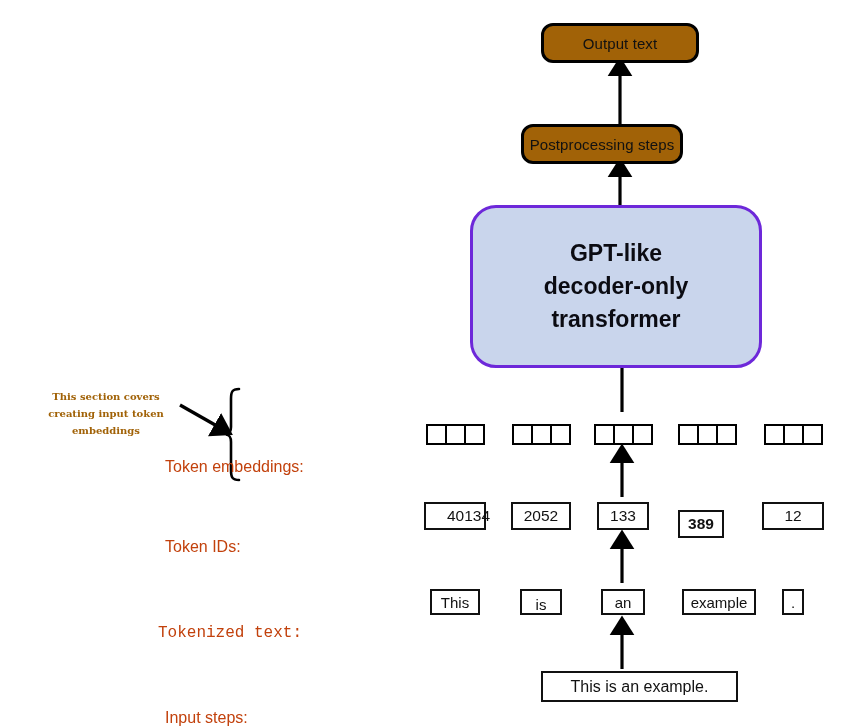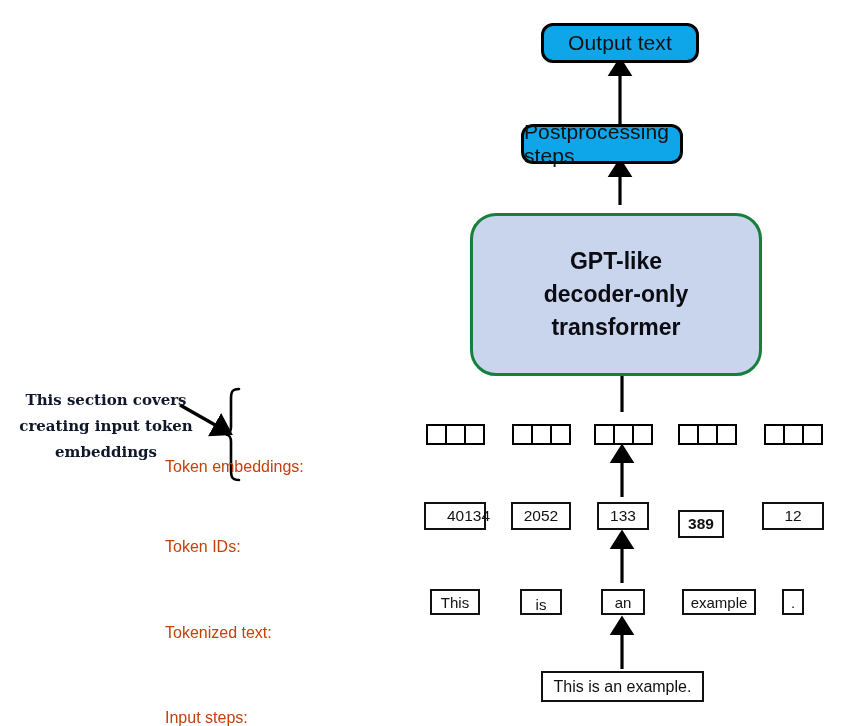--- a/index.html
+++ b/index.html
@@ -19,62 +19,61 @@
     overflow: hidden;
   }
 
   
   .abs { position: absolute; box-sizing: border-box; }
 
   
   .pill {
     border: 3px solid #000000;
     border-radius: 12px;
-    background: #0ea5e9;
-    display: flex;
-    align-items: center;
-    justify-content: center;
-    font-size: 21px;
+    background: #a16207;
+    display: flex;
+    align-items: center;
+    justify-content: center;
+    font-size: 15px;
     color: #111111;
     letter-spacing: .1px;
   }
 
   
   .transformer {
-    border: 3px solid #15803d;
+    border: 3px solid #6d28d9;
     border-radius: 26px;
     background: #c9d5ec;
     display: flex;
     flex-direction: column;
     align-items: center;
     justify-content: center;
     font-weight: bold;
     font-size: 23px;
     line-height: 1.43;
     color: #0b0b12;
     text-align: center;
     z-index: 2;
-    margin-top: 8px;
   }
 
   
   .row-label {
     font-size: 16px;
     color: #c2410c;
     white-space: nowrap;
     margin-top: 31px;
   }
 
   
   .annotation {
     font-family: "DejaVu Serif", serif;
     font-weight: bold;
-    font-size: 15px;
+    font-size: 10px;
     line-height: 1.72;
-    color: #0f172a;
+    color: #a16207;
     text-align: center;
     width: 200px;
   }
 
   
   .emb-group { display: flex; }
   .emb-cell {
     width: 21px;
     height: 21px;
     border: 2px solid #000000;
@@ -164,21 +163,21 @@
   <div class="abs transformer" style="left:470px; top:205px; width:292px; height:163px;">
     <span>GPT-like</span>
     <span>decoder-only</span>
     <span>transformer</span>
   </div>
 
   <div class="abs row-label" style="left:165px; top:427px; width:230px;">Token embeddings:</div>
 
   <div class="abs row-label" style="left:165px; top:507px; width:230px;">Token IDs:</div>
 
-  <div class="abs row-label" style="left:165px; top:593px; width:230px;">Tokenized text:</div>
+  <div class="abs row-label" style="left:158px; top:593px; width:230px;font-family:Liberation Mono, monospace;">Tokenized text:</div>
 
   <div class="abs row-label" style="left:165px; top:678px; width:230px;">Input steps:</div>
 
   <div class="abs" style="left:420px; top:424px; width:420px; height:24px;">
     <div id="emb-host" style="position:relative; width:100%; height:100%;">
         <div class="emb-group" style="position: absolute; top: 0px; left: 5.5px;">
           <div class="emb-cell"></div>
           <div class="emb-cell"></div>
           <div class="emb-cell"></div>
         </div>
@@ -238,17 +237,17 @@
         </div>
         <div class="tok-box italic" style="position: absolute; top: 0px; width: 74px; left: 250px; margin-left: 12px;">
           <span>example</span>
         </div>
         <div class="tok-box italic" style="position: absolute; top: 0px; width: 22px; left: 362px;">
           <span>.</span>
         </div>
       </div>
   </div>
 
-  <div class="abs input-box" style="left:541px; top:671px; width:163px;">
+  <div class="abs input-box" style="left:541px; top:671px; width:197px;">
     <span>This is an example.</span>
   </div>
 
 </div>
 
 </body></html>

